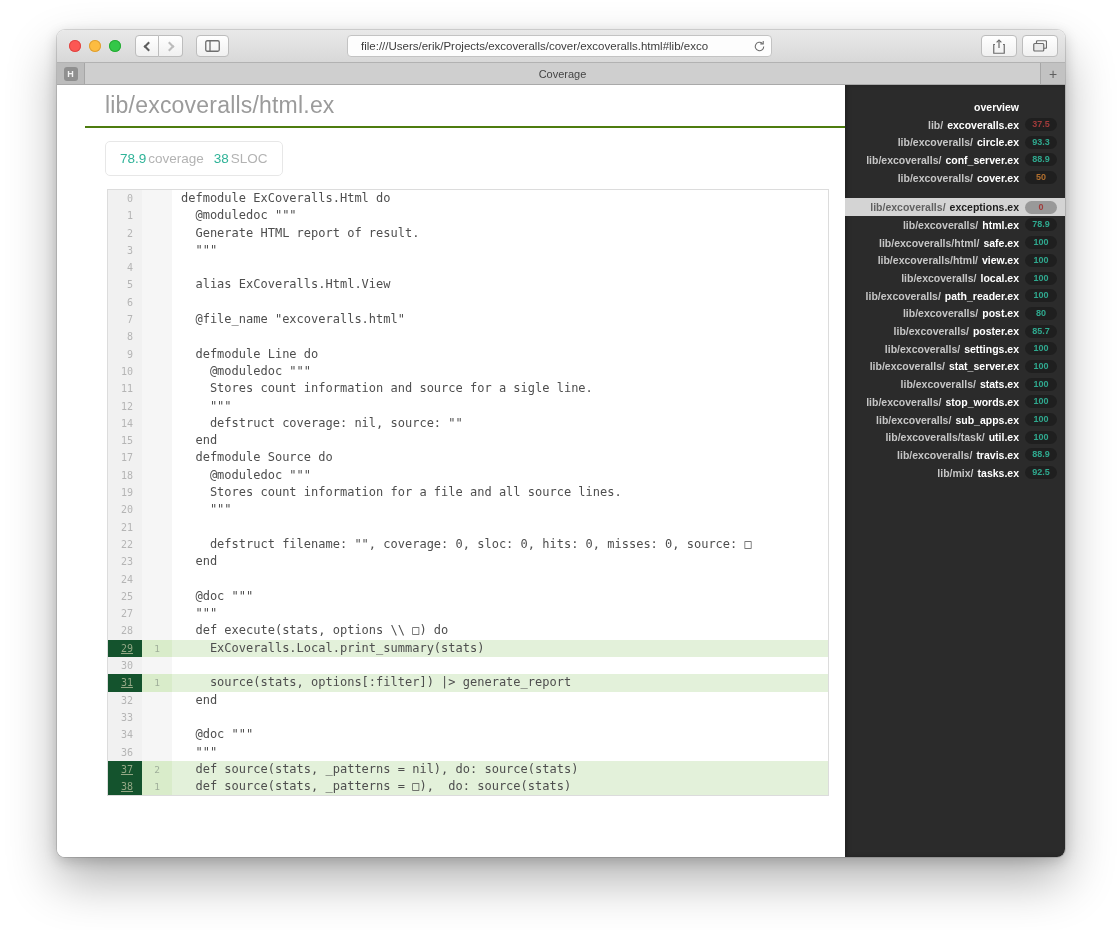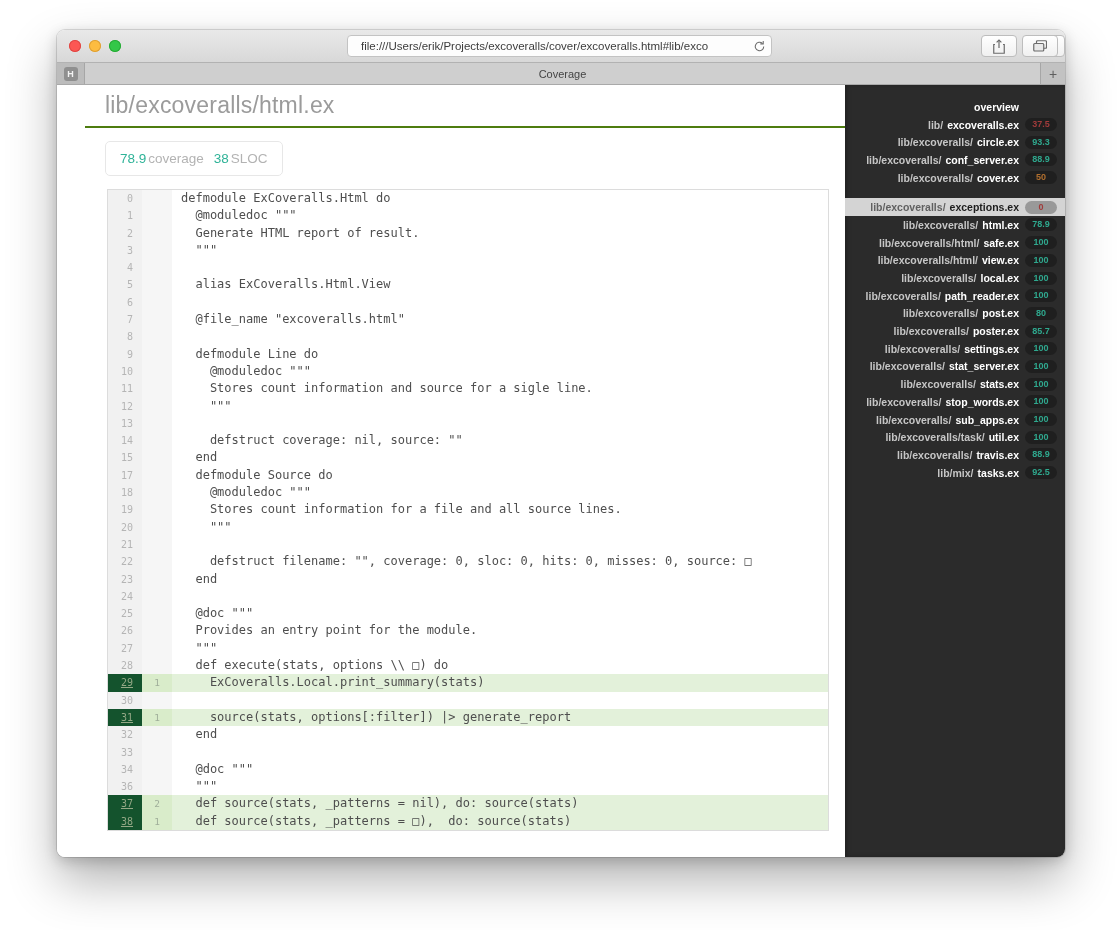--- a/index.html
+++ b/index.html
@@ -10,21 +10,21 @@
     border-radius:8px; overflow:hidden; background:#fff;
     box-shadow:0 24px 50px rgba(0,0,0,0.30), 0 4px 14px rgba(0,0,0,0.18), 0 0 0 1px rgba(0,0,0,0.12);
     display:flex; flex-direction:column;
   }
 
   
   .toolbar {
     position:relative; height:33px; flex:0 0 33px;
     background:linear-gradient(#e9e9e9,#d8d8d8);
     border-bottom:1px solid #b2b2b2;
-    display:flex; align-items:center;justify-content:space-between;
+    display:flex; align-items:center;
   }
   .lights { display:flex; gap:8px; margin-left:12px; }
   .light { width:12px; height:12px; border-radius:50%; }
   .light.red    { background:#fc5753; box-shadow:inset 0 0 0 1px #df4744; }
   .light.yellow { background:#fdbc40; box-shadow:inset 0 0 0 1px #de9f34; }
   .light.green  { background:#33c748; box-shadow:inset 0 0 0 1px #27aa35; }
 
   .btn {
     height:22px; background:linear-gradient(#ffffff,#f0f0f0);
     border:1px solid #bdbdbd; border-radius:4px;
@@ -251,25 +251,20 @@
     <div class="cnum">11</div>
     <div class="chit"></div>
     <div class="csrc">    Stores count information and source for a sigle line.</div>
   </div>
           <div class="crow">
     <div class="cnum">12</div>
     <div class="chit"></div>
     <div class="csrc">    """</div>
   </div>
           <div class="crow">
-    <div class="cnum">13</div>
-    <div class="chit"></div>
-    <div class="csrc"></div>
-  </div>
-          <div class="crow">
     <div class="cnum">14</div>
     <div class="chit"></div>
     <div class="csrc">    defstruct coverage: nil, source: ""</div>
   </div>
           <div class="crow">
     <div class="cnum">15</div>
     <div class="chit"></div>
     <div class="csrc">  end</div>
   </div>
           <div class="crow">
@@ -309,25 +304,20 @@
   </div>
           <div class="crow">
     <div class="cnum">24</div>
     <div class="chit"></div>
     <div class="csrc"></div>
   </div>
           <div class="crow">
     <div class="cnum">25</div>
     <div class="chit"></div>
     <div class="csrc">  @doc """</div>
-  </div>
-          <div class="crow">
-    <div class="cnum">26</div>
-    <div class="chit"></div>
-    <div class="csrc">  Provides an entry point for the module.</div>
   </div>
           <div class="crow">
     <div class="cnum">27</div>
     <div class="chit"></div>
     <div class="csrc">  """</div>
   </div>
           <div class="crow">
     <div class="cnum">28</div>
     <div class="chit"></div>
     <div class="csrc">  def execute(stats, options \\ □) do</div>

